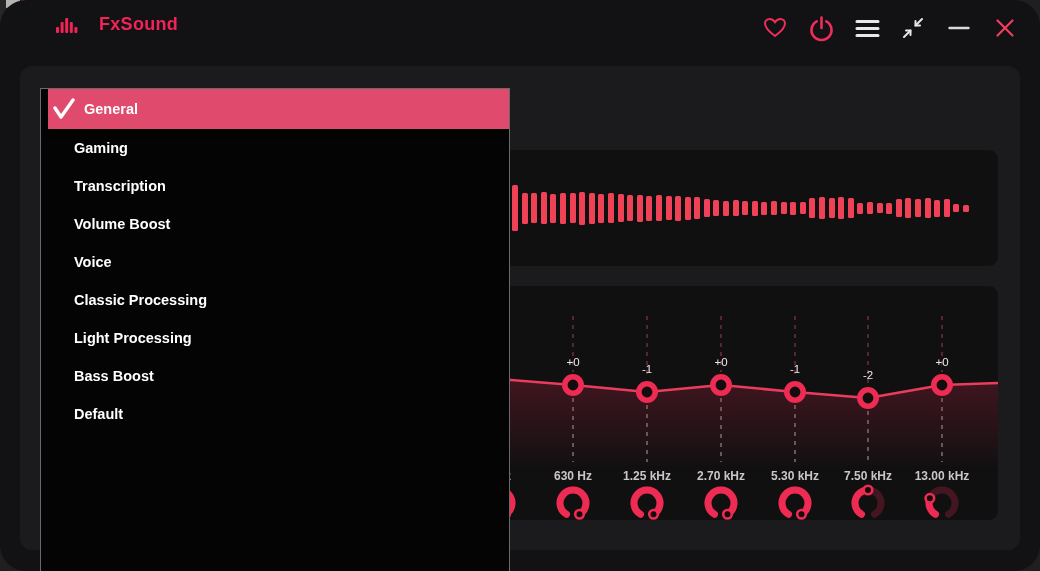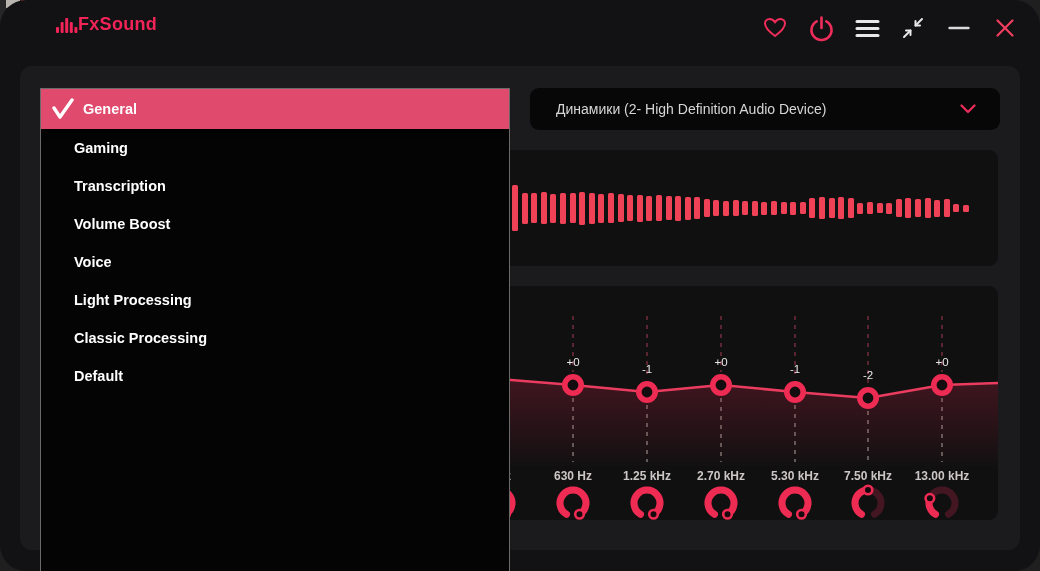--- a/index.html
+++ b/index.html
@@ -12,21 +12,21 @@
   .peek{position:absolute;left:0;top:0;width:40px;height:26px;background:#262626;}
   .peek .p1{position:absolute;left:6px;top:0;width:14px;height:8px;background:#b8b4ae;}
   .peek .p2{position:absolute;left:21px;top:0;width:8px;height:7px;background:#c03a34;}
 
   .window{
     position:absolute;inset:0;background:#121214;border-radius:26px;overflow:hidden;
   }
 
   
   .titlebar{position:absolute;left:0;top:0;width:100%;height:56px;}
-  .logo{position:absolute;left:56px;top:14px;display:flex;align-items:center;gap:0;}
+  .logo{position:absolute;left:56px;top:14px;display:flex;align-items:center;gap:21px;}
   .logo-text{color:#f12357;font-size:18px;font-weight:bold;letter-spacing:.3px;}
   .tb-icons{position:absolute;right:12px;top:0;height:56px;display:flex;align-items:center;}
   .tb-btn{background:none;border:none;padding:0;margin:0;width:46px;height:56px;
     display:flex;align-items:center;justify-content:center;cursor:pointer;}
 
   
   .container{position:absolute;left:20px;top:66px;width:1000px;height:484px;
     background:#1b1b1d;border-radius:12px;}
 
   .device-select{position:absolute;left:510px;top:22px;width:470px;height:42px;
@@ -41,22 +41,22 @@
 
   .bars{position:absolute;left:470px;top:0;height:116px;display:flex;align-items:center;gap:3.6px;}
   .bar{width:6px;border-radius:1.5px;background:#ef4257;flex:none;}
 
   
   .preset-menu{position:absolute;left:40px;top:88px;width:470px;height:483px;
     background:#040404;border:1px solid #6a6a6a;border-bottom:none;box-sizing:border-box;
     z-index:30;overflow:hidden;}
   .menu-item{height:38px;display:flex;align-items:center;color:#ffffff;
     font-size:14.5px;font-weight:bold;padding-left:33px;cursor:pointer;box-sizing:border-box;}
-  .menu-item.selected{height:40px;background:#e04a6d;padding-left:10px;
-    box-shadow:0 3px 6px rgba(0,0,0,.6);}
+  .menu-item.selected{height:40px;background:#e04a6d;padding-left:4px;
+    box-shadow:0 3px 6px rgba(0,0,0,.6);margin-left:7px;}
   .menu-item.selected .check{margin-right:8px;}
   .check{width:24px;height:22px;flex:none;}
 </style>
 </head>
 <body>
 
 <div class="peek">
   <div class="p1"></div>
   <div class="p2"></div>
 </div>
@@ -112,26 +112,20 @@
         <svg width="20" height="20" viewBox="0 0 20 20" stroke="#ef3e5e" stroke-width="2.2" stroke-linecap="round">
           <line x1="2.5" y1="2.5" x2="17.5" y2="17.5"></line>
           <line x1="17.5" y1="2.5" x2="2.5" y2="17.5"></line>
         </svg>
       </button>
     </div>
   </div>
 
   <div class="container">
 
-    <div class="device-select">
-      <span>Динамики (2- High Definition Audio Device)</span>
-      <svg width="16" height="10" viewBox="0 0 16 10" fill="none" stroke="#ef2d5a" stroke-width="2.2" stroke-linecap="round" stroke-linejoin="round">
-        <polyline points="1.5,1.5 8,8 14.5,1.5"></polyline>
-      </svg>
-    </div>
 
     <div class="panel spectrum">
       <div class="bars" id="bars">
           <div class="bar" style="height: 46px;"></div>
           <div class="bar" style="height: 31px;"></div>
           <div class="bar" style="height: 30px;"></div>
           <div class="bar" style="height: 32px;"></div>
           <div class="bar" style="height: 29px;"></div>
           <div class="bar" style="height: 31px;"></div>
           <div class="bar" style="height: 30px;"></div>
@@ -277,24 +271,27 @@
         <div class="menu-item">
           <span>Transcription</span>
         </div>
         <div class="menu-item">
           <span>Volume Boost</span>
         </div>
         <div class="menu-item">
           <span>Voice</span>
         </div>
         <div class="menu-item">
+          <span>Classic Processing</span>
+        </div>
+        <div class="menu-item">
           <span>Light Processing</span>
         </div>
         <div class="menu-item">
-          <span>Classic Processing</span>
+          <span>Bass Boost</span>
         </div>
         <div class="menu-item">
           <span>Default</span>
         </div>
       </div>
   </div>
 
 </div>
 
 </body></html>

